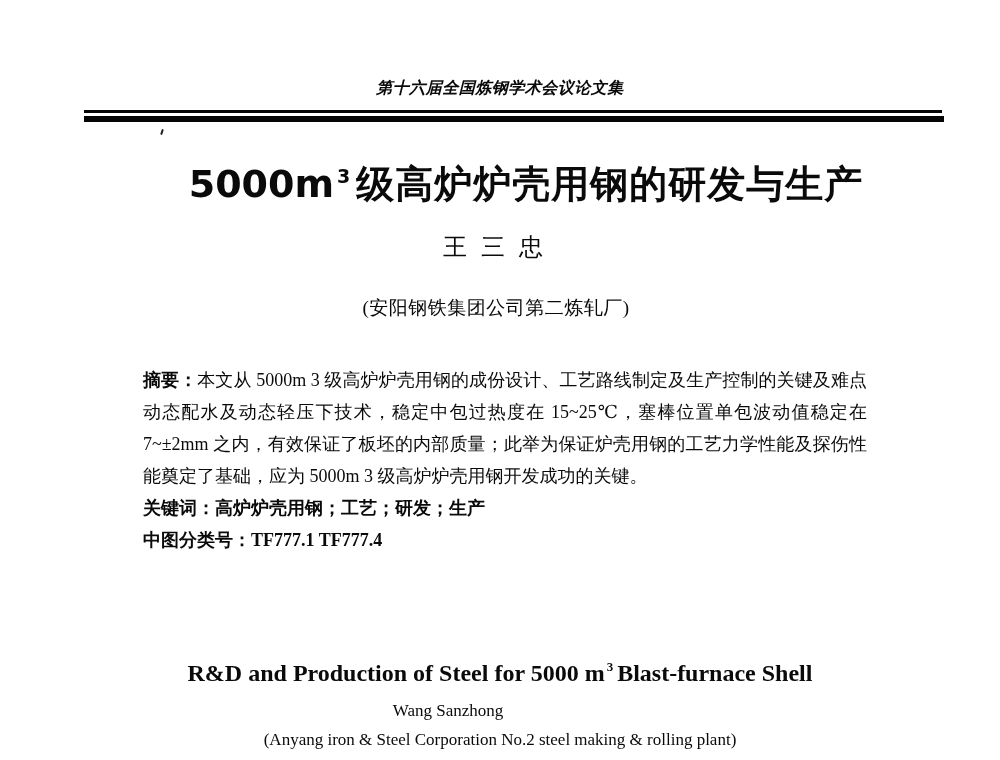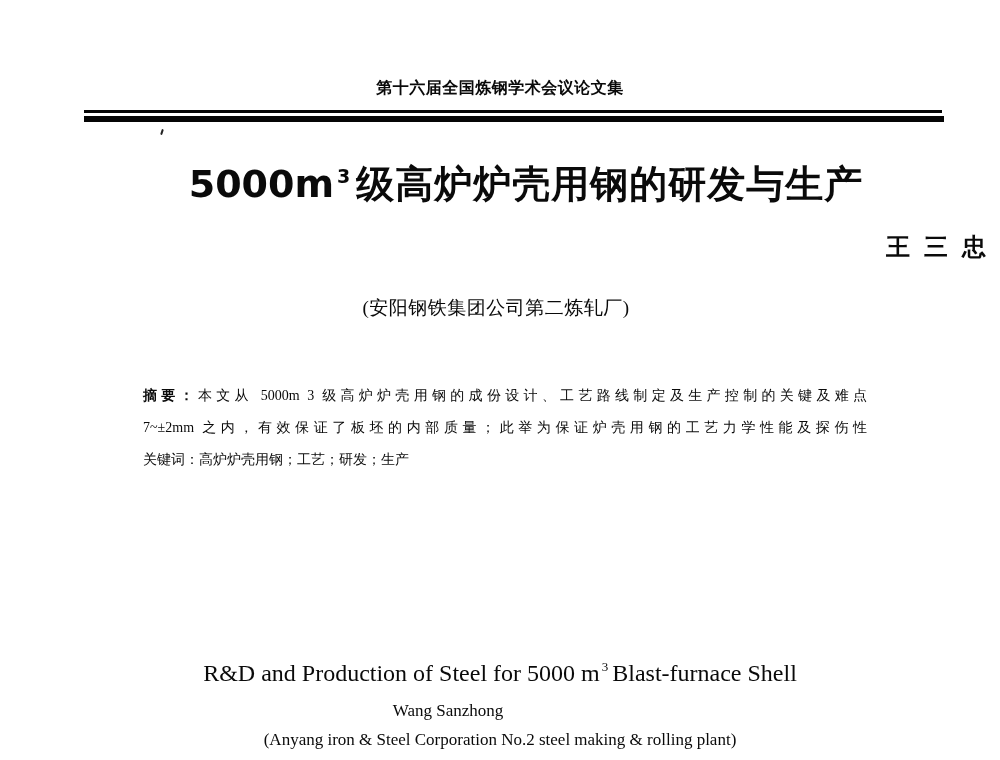--- a/index.html
+++ b/index.html
@@ -7,58 +7,58 @@
     width:1000px;height:760px;position:relative;
     background:#ffffff;color:#0a0a0a;
     font-family:"Liberation Serif","DejaVu Serif",serif;
     overflow:hidden;
   }
   .abs{position:absolute;}
   
   .doc-header{
     top:78px;left:0;width:1000px;text-align:center;
     font-family:"DejaVu Sans","Liberation Sans",sans-serif;
-    font-weight:700;font-size:16px;letter-spacing:.5px;
+    font-weight:700;font-size:16px;letter-spacing:.5px;font-style:italic;
   }
   
   .rule-thin{top:110px;left:84px;width:858px;height:3px;background:#050505;}
   .rule-thick{top:116px;left:84px;width:860px;height:6px;background:#050505;}
   
   .speck{top:129px;left:161px;width:2px;height:6px;background:#222;transform:rotate(18deg);border-radius:1px;}
   
   .title-zh{
     top:150px;left:6px;width:1000px;text-align:center;
     font-family:"DejaVu Sans","Liberation Sans",sans-serif;
     font-weight:700;font-size:38px;letter-spacing:1px;line-height:52px;padding-left:20px;
   }
   .title-zh .num{letter-spacing:0;}
   .title-zh sup{font-size:19px;vertical-align:14px;margin:0 5px 0 3px;font-weight:700;}
   
   .author-zh{
-    top:231px;left:0;width:1000px;text-align:right;
-    font-size:24px;letter-spacing:14px;font-weight:700;
+    top:231px;left:0;width:1000px;text-align:center;
+    font-size:24px;letter-spacing:14px;font-weight:400;
   }
   
   .affil-zh{
     top:295px;left:0;width:992px;text-align:center;
     font-size:19px;letter-spacing:.5px;
   }
   
   .abstract{
-    top:380px;left:143px;width:724px;
-    font-size:14px;line-height:32px;
+    top:364px;left:143px;width:724px;
+    font-size:18px;line-height:32px;
   }
   .abs-line{text-align:justify;}
   .abs-line.fill{text-align-last:justify;}
   .abs-line .b{font-weight:700;}
-  .kw-line,.clc-line{font-weight:400;text-align:left;}
+  .kw-line,.clc-line{font-weight:700;text-align:left;}
   
   .title-en{
     top:652px;left:0;width:1000px;text-align:center;
-    font-weight:400;font-size:24px;line-height:30px;
+    font-weight:700;font-size:24px;line-height:30px;
   }
   .title-en sup{font-size:13px;vertical-align:10px;margin:0 4px 0 2px;}
   .author-en{
     top:701px;left:0;width:896px;text-align:center;
     font-size:17px;
   }
   .affil-en{
     top:730px;left:0;width:1000px;text-align:center;
     font-size:17px;
   }
@@ -75,22 +75,25 @@
 <div class="abs title-zh">
   <span class="num">5000m</span><sup>3</sup><span>级高炉炉壳用钢的研发与生产</span>
 </div>
 
 <div class="abs author-zh">王三忠</div>
 
 <div class="abs affil-zh">(安阳钢铁集团公司第二炼轧厂)</div>
 
 <div class="abs abstract">
   <div class="abs-line fill"><span class="b">摘要：</span><span>本文从 5000m 3 级高炉炉壳用钢的成份设计、工艺路线制定及生产控制的关键及难点</span></div>
+  <div class="abs-line fill"><span>动态配水及动态轻压下技术，稳定中包过热度在 15~25℃，塞棒位置单包波动值稳定在</span></div>
   <div class="abs-line fill"><span>7~±2mm 之内，有效保证了板坯的内部质量；此举为保证炉壳用钢的工艺力学性能及探伤性</span></div>
+  <div class="abs-line"><span>能奠定了基础，应为 5000m 3 级高炉炉壳用钢开发成功的关键。</span></div>
   <div class="kw-line"><span>关键词：</span><span>高炉炉壳用钢；工艺；研发；生产</span></div>
+  <div class="clc-line"><span>中图分类号：</span><span>TF777.1 TF777.4</span></div>
 </div>
 
 <div class="abs title-en">
   <span>R&amp;D and Production of Steel for 5000 m</span><sup>3</sup><span>Blast-furnace Shell</span>
 </div>
 
 <div class="abs author-en">Wang Sanzhong</div>
 
 <div class="abs affil-en">(Anyang iron &amp; Steel Corporation No.2 steel making &amp; rolling plant)</div>
 

